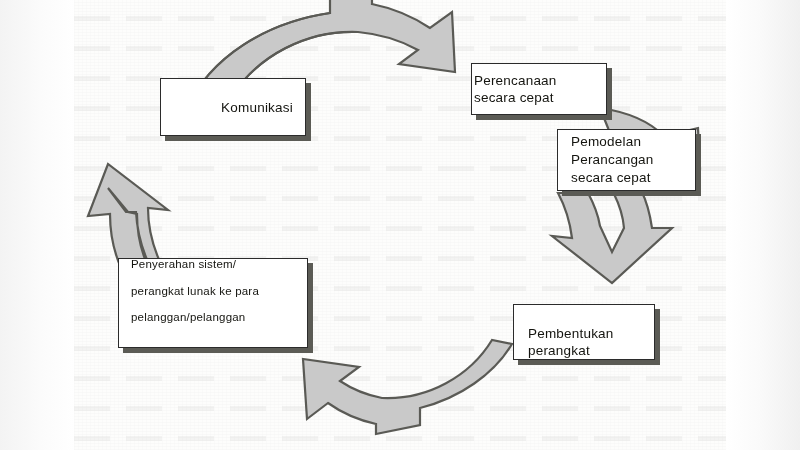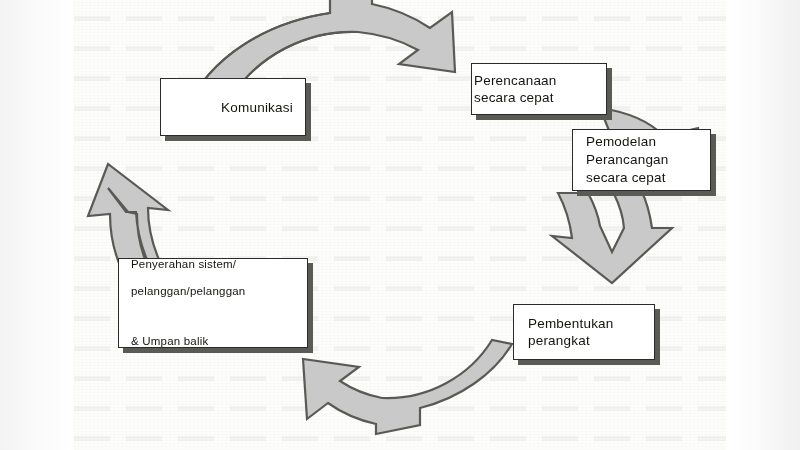--- a/index.html
+++ b/index.html
@@ -95,28 +95,28 @@
     padding-left: 2px;
     font-size: 13.5px;
     line-height: 17px;
   }
   #box-pemodelan {
     left: 557px; top: 129px;
     width: 139px; height: 62px;
     padding-left: 13px;
     font-size: 13.5px;
     line-height: 18px;
-    margin-left: 15px;
   }
   #box-pembentukan {
     left: 513px; top: 304px;
     width: 142px; height: 56px;
     padding-left: 14px;
     font-size: 13.5px;
     line-height: 17px;
+    justify-content: flex-end;
   }
   #box-penyerahan {
     left: 118px; top: 258px;
     width: 190px; height: 90px;
     padding-left: 12px;
     font-size: 11.5px;
     line-height: 14.5px;
     gap: 12px;
   }
   #box-penyerahan .gap { height: 6px; }
@@ -223,19 +223,19 @@
     <div class="line">secara cepat</div>
   </div>
 
   <div class="tbox" id="box-pembentukan">
     <div class="line">Pembentukan</div>
     <div class="line">perangkat</div>
   </div>
 
   <div class="tbox" id="box-penyerahan">
     <div class="line">Penyerahan sistem/</div>
+    <div class="line">perangkat lunak ke para</div>
     <div class="line">pelanggan/pelanggan</div>
     <div class="gap"></div>
     <div class="gap"></div>
-    <div class="line">&amp; Umpan balik</div>
   </div>
 
 </div>
 
 </body></html>

